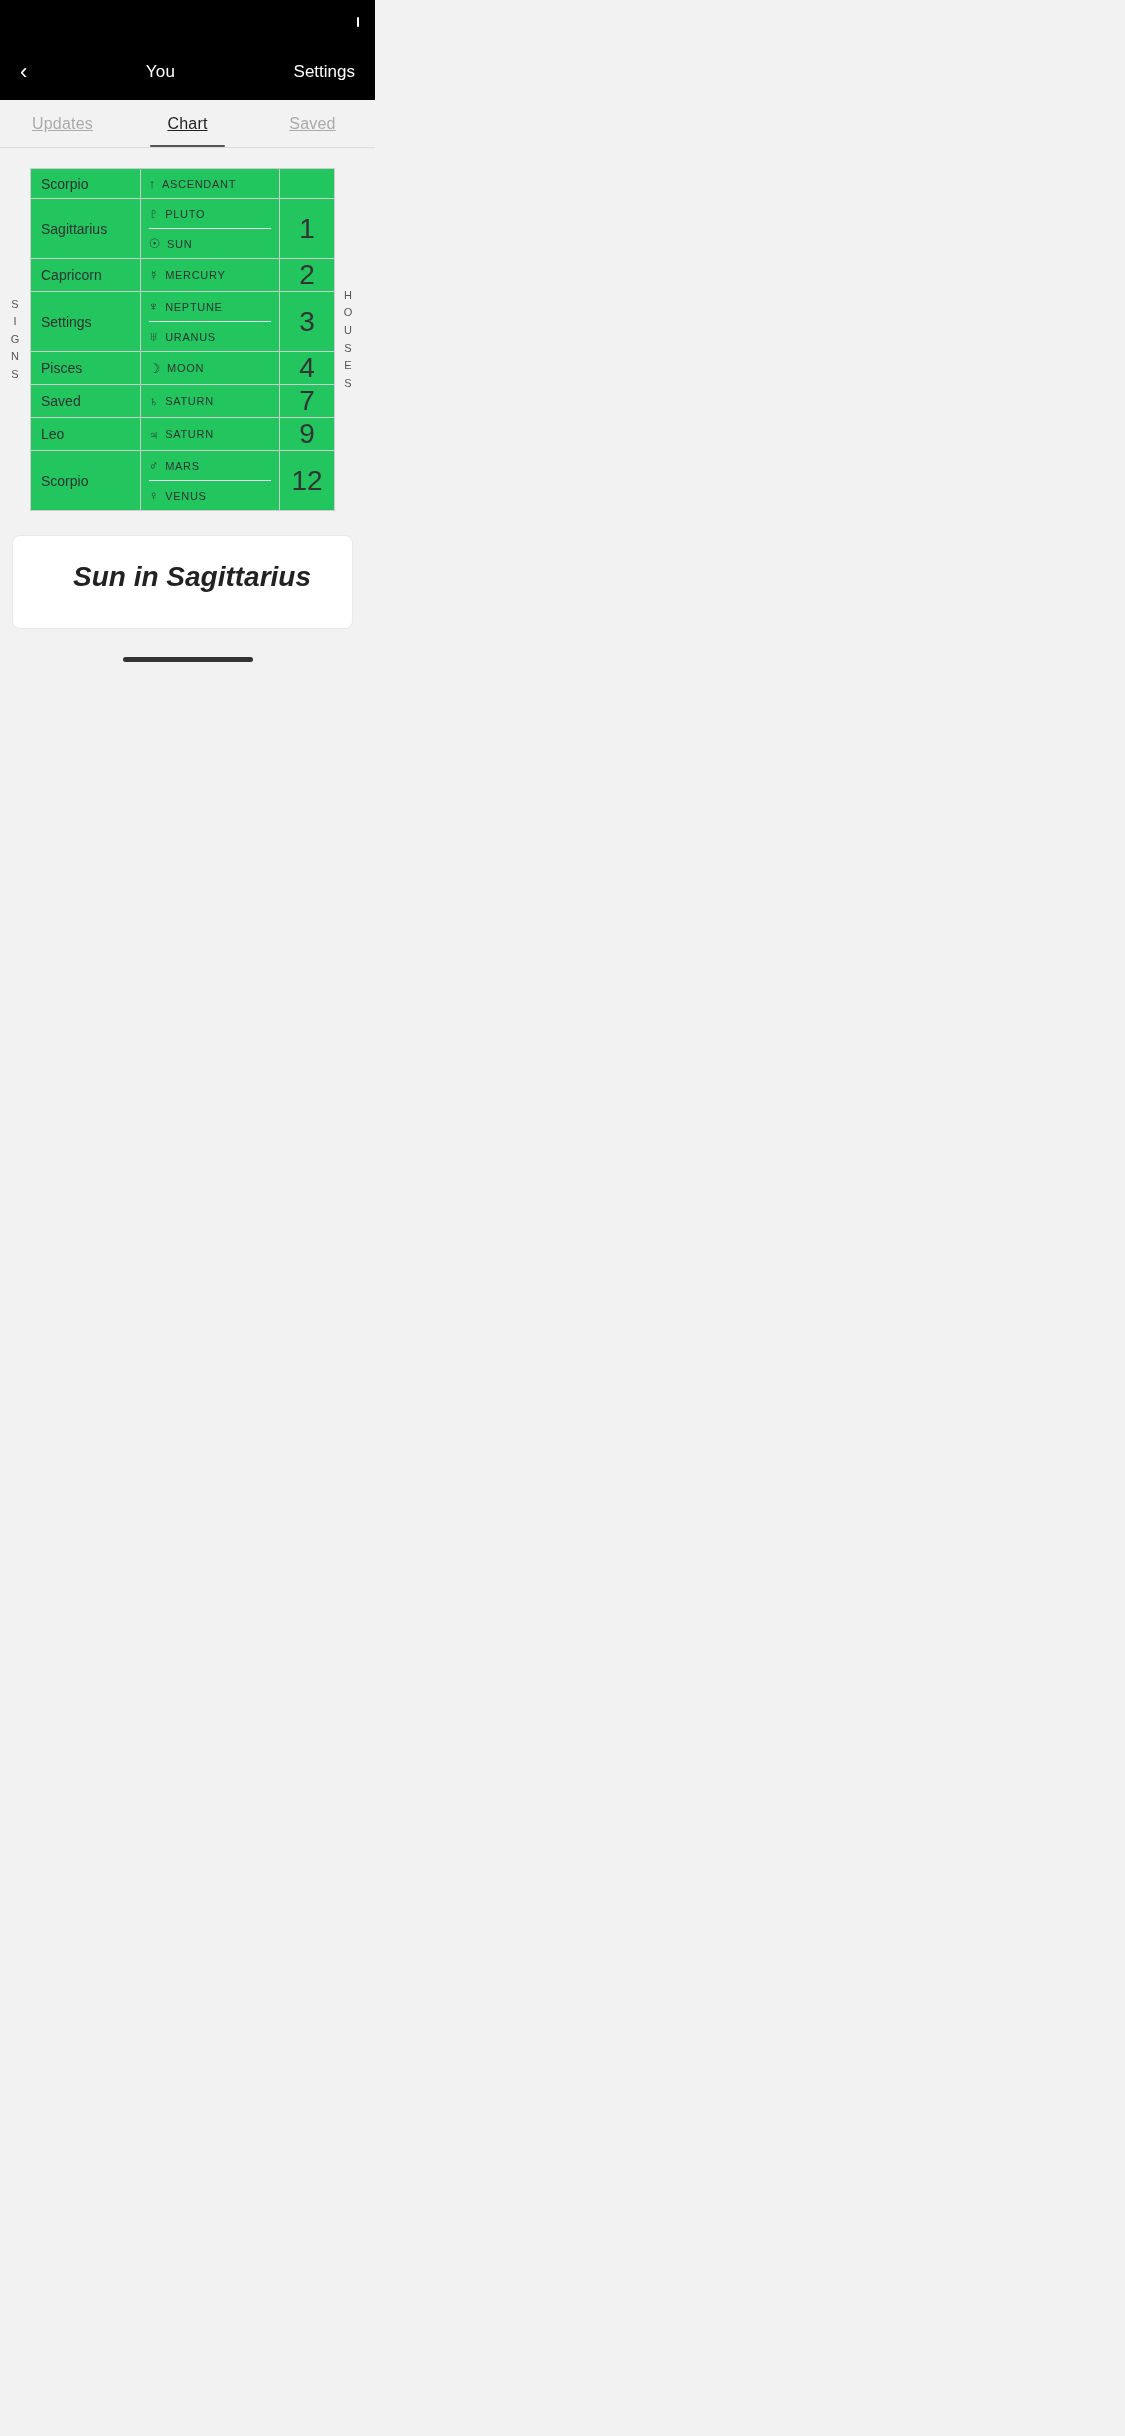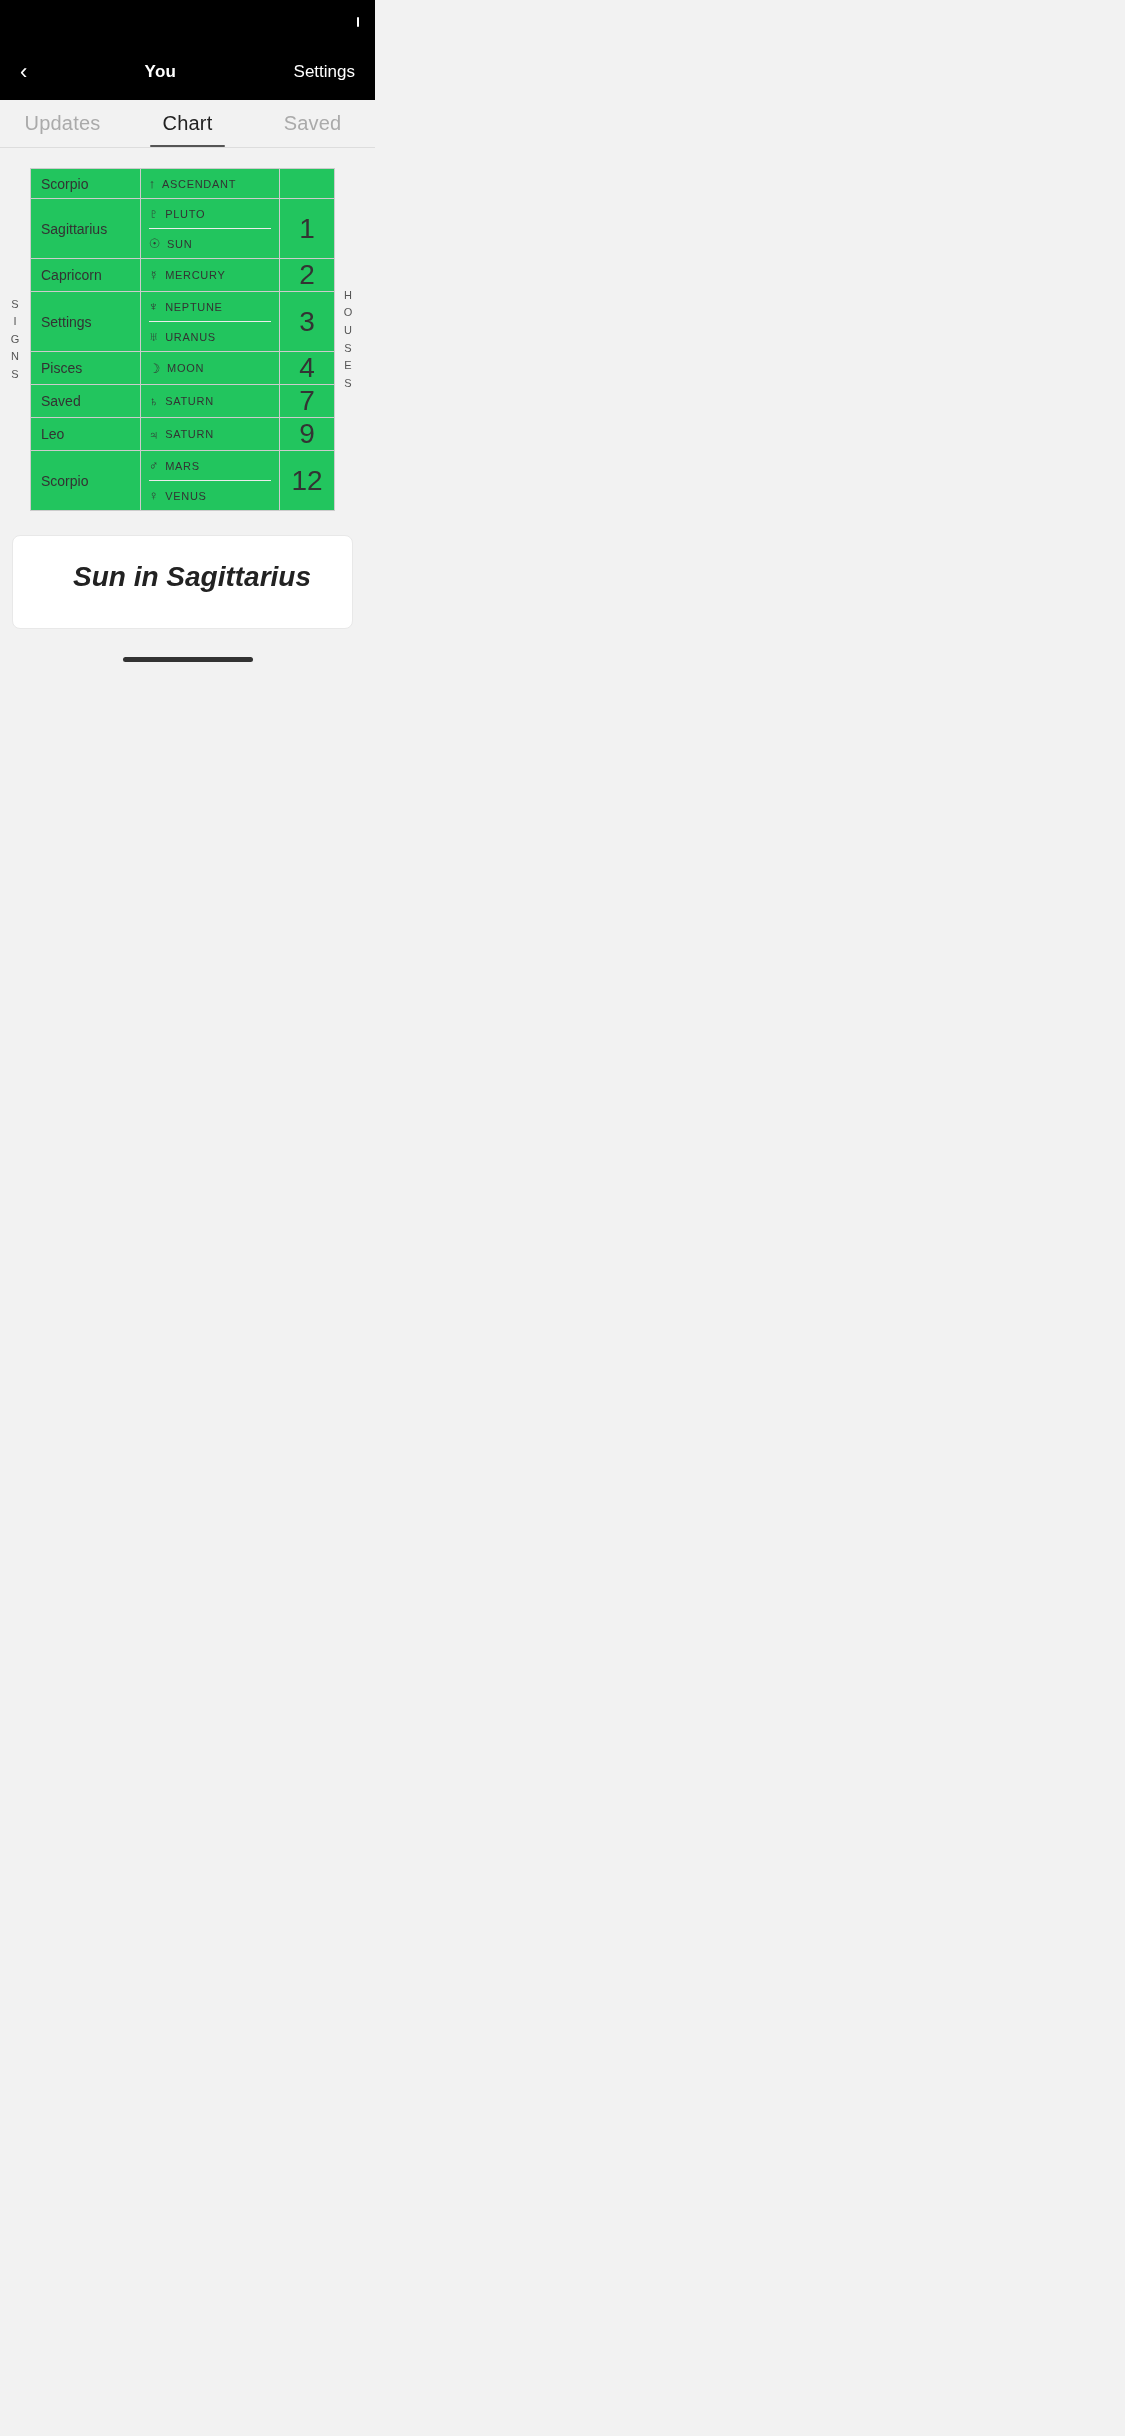--- a/index.html
+++ b/index.html
@@ -43,21 +43,21 @@
     .nav-back {
       color: #fff;
       font-size: 22px;
       font-weight: 300;
       cursor: pointer;
     }
 
     .nav-title {
       color: #fff;
       font-size: 17px;
-      font-weight: 700;
+      font-weight: 400;
       letter-spacing: 0.3px;
     }
 
     .nav-settings {
       color: #fff;
       font-size: 17px;
       font-weight: 400;
       cursor: pointer;
     }
 
@@ -69,25 +69,26 @@
       height: 48px;
       border-bottom: 1px solid #ddd;
     }
 
     .tab-item {
       flex: 1;
       display: flex;
       align-items: center;
       justify-content: center;
       height: 100%;
-      font-size: 20px;
+      font-size: 16px;
       color: #aaa;
       cursor: pointer;
       position: relative;
       letter-spacing: 0.2px;
+      text-decoration: underline;
     }
 
     .tab-item.active {
       color: #222;
     }
 
     .tab-item.active::after {
       content: '';
       position: absolute;
       bottom: 0;

